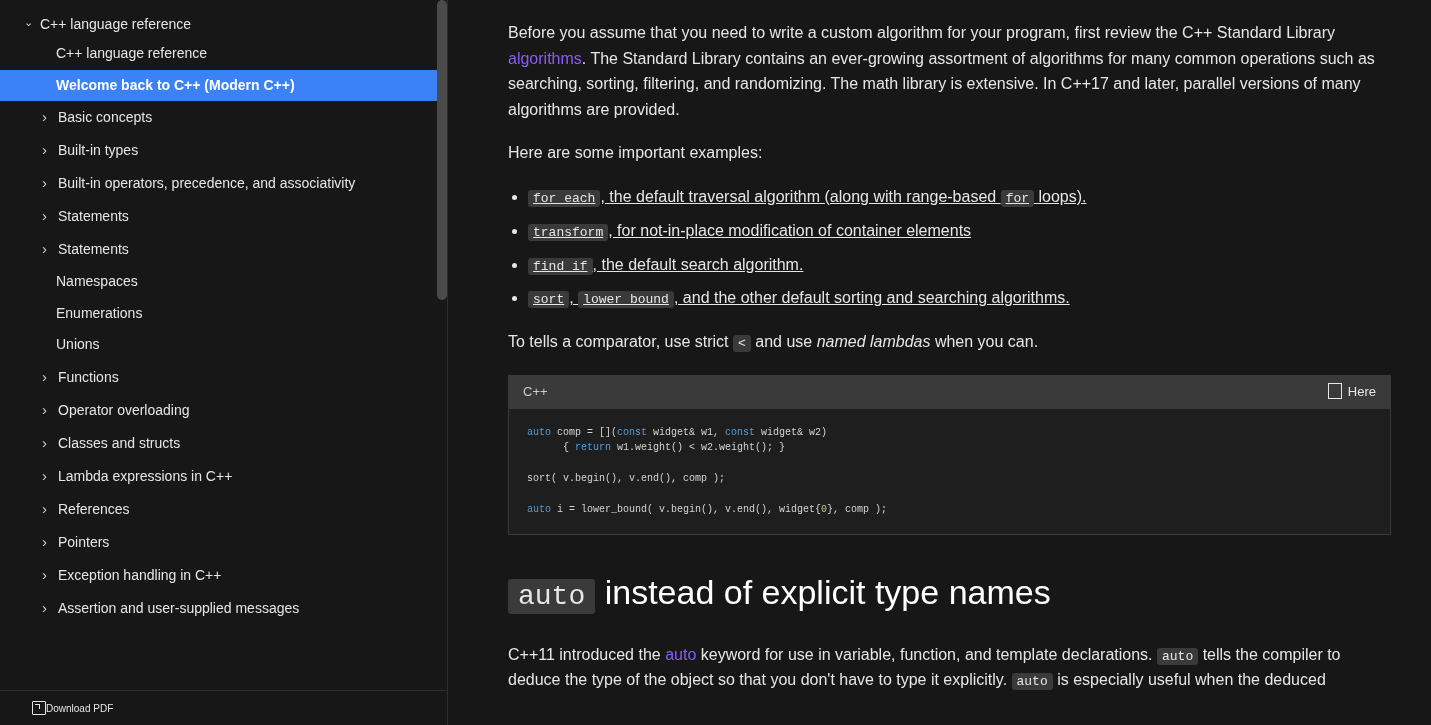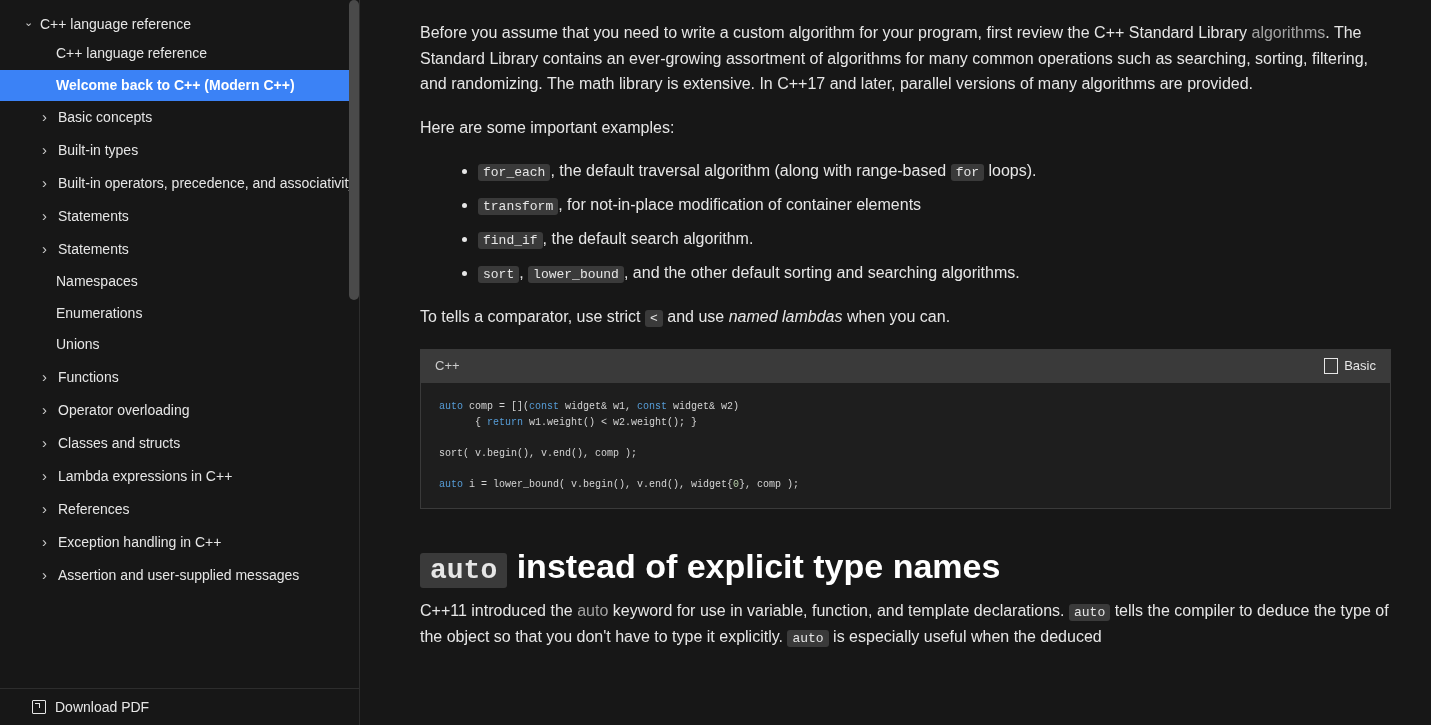--- a/index.html
+++ b/index.html
@@ -5,21 +5,21 @@
   * { box-sizing: border-box; margin: 0; padding: 0; }
   body {
     background: #171717;
     color: #e6e6e6;
     font-family: "Segoe UI", -apple-system, sans-serif;
     font-size: 14px;
     overflow: hidden;
   }
   .layout { display: flex; height: 725px; width: 1431px; }
   .sidebar {
-    width: 360px;
+    width: 448px;
     background: #171717;
     overflow-y: auto;
     position: relative;
     border-right: 1px solid #2d2d2d;
   }
   .sidebar::-webkit-scrollbar { width: 10px; }
   .sidebar::-webkit-scrollbar-thumb { background: #3a3a3a; border-radius: 5px; }
   .nav-root {
     padding: 10px 0 0 0;
   }
@@ -54,24 +54,24 @@
     margin-right: 2px;
   }
   .chev-down::before { content: "⌄"; position: relative; top: -2px; }
   .chev-right::before { content: "›"; font-size: 15px; position: relative; top: -1px; }
   .download-bar {
     position: absolute;
     bottom: 0; left: 0; right: 0;
     background: #171717;
     border-top: 1px solid #2d2d2d;
     padding: 10px 16px 10px 32px;
-    font-size: 14px;
-    display: flex;
-    align-items: center;
-    gap: 9px;
+    font-size: 10px;
+    display: flex;
+    align-items: center;
+    gap: 0;
     cursor: pointer;
   }
   .download-icon {
     width: 14px; height: 14px;
     border: 1px solid #e6e6e6;
     border-radius: 1px;
     position: relative;
     display: inline-block;
   }
   .download-icon::after {
@@ -83,30 +83,30 @@
     border-right: 1px solid #e6e6e6;
   }
   .main {
     flex: 1;
     overflow-y: auto;
     padding: 20px 40px 20px 60px;
     font-size: 16px;
     line-height: 1.6;
   }
   .main p { margin-bottom: 18px; color: #e6e6e6; }
-  .main a { color: #a3a3a3; text-decoration: none; text-align: center; }
+  .main a { color: #8b5cf6; text-decoration: none; text-align: center; }
   code.inline {
     background: #3a3a3a;
     padding: 1px 5px;
     border-radius: 3px;
     font-family: Consolas, "Courier New", monospace;
     font-size: 13px;
     color: #e6e6e6;
   }
-  ul.algo-list { margin: 0 0 18px 58px; }
+  ul.algo-list { margin: 0 0 18px 20px; text-decoration: underline; }
   ul.algo-list li { margin-bottom: 8px; color: #e6e6e6; }
   em { font-style: italic; }
   .code-block {
     background: #1e1e1e;
     border: 1px solid #3a3a3a;
     margin: 20px 0 30px 0;
   }
   .code-header {
     background: #3a3a3a;
     display: flex;
@@ -141,22 +141,22 @@
     font-family: Consolas, "Courier New", monospace;
     font-size: 10px;
     line-height: 1.55;
     white-space: pre;
     color: #d4d4d4;
   }
   .kw { color: #569cd6; }
   .num { color: #b5cea8; }
   h2.section-title {
     font-size: 34px;
-    font-weight: 700;
-    margin: 30px 0 4px 0;
+    font-weight: 400;
+    margin: 30px 0 22px 0;
     color: #fff;
   }
   h2.section-title code.inline {
     font-size: 28px;
     padding: 2px 10px;
   }
   .scrollbar-thumb {
     position: absolute;
     right: 0; top: 0;
     width: 10px;
@@ -226,20 +226,24 @@
           <div class="nav-item">
             <span class="chev chev-right"></span>
             <span>Lambda expressions in C++</span>
           </div>
           <div class="nav-item">
             <span class="chev chev-right"></span>
             <span>References</span>
           </div>
           <div class="nav-item">
             <span class="chev chev-right"></span>
+            <span>Pointers</span>
+          </div>
+          <div class="nav-item">
+            <span class="chev chev-right"></span>
             <span>Exception handling in C++</span>
           </div>
           <div class="nav-item">
             <span class="chev chev-right"></span>
             <span>Assertion and user-supplied messages</span>
           </div>
         </div>
     </div>
     <div class="scrollbar-thumb"></div>
     <div class="download-bar">
@@ -264,21 +268,21 @@
 
     <p>
       <span>To tells a comparator, use strict </span><code class="inline">&lt;</code><span> and use </span><em>named lambdas</em><span> when you can.</span>
     </p>
 
     <div class="code-block">
       <div class="code-header">
         <span>C++</span>
         <span class="copy-btn">
           <span class="copy-icon"></span>
-          <span>Basic</span>
+          <span>Here</span>
         </span>
       </div>
       <div class="code-body"><span class="kw">auto</span><span> comp = [](</span><span class="kw">const</span><span> widget&amp; w1, </span><span class="kw">const</span><span> widget&amp; w2)</span>
 <span>      { </span><span class="kw">return</span><span> w1.weight() &lt; w2.weight(); }</span>
 
 <span>sort( v.begin(), v.end(), comp );</span>
 
 <span class="kw">auto</span><span> i = lower_bound( v.begin(), v.end(), widget{</span><span class="num">0</span><span>}, comp );</span></div>
     </div>
 

